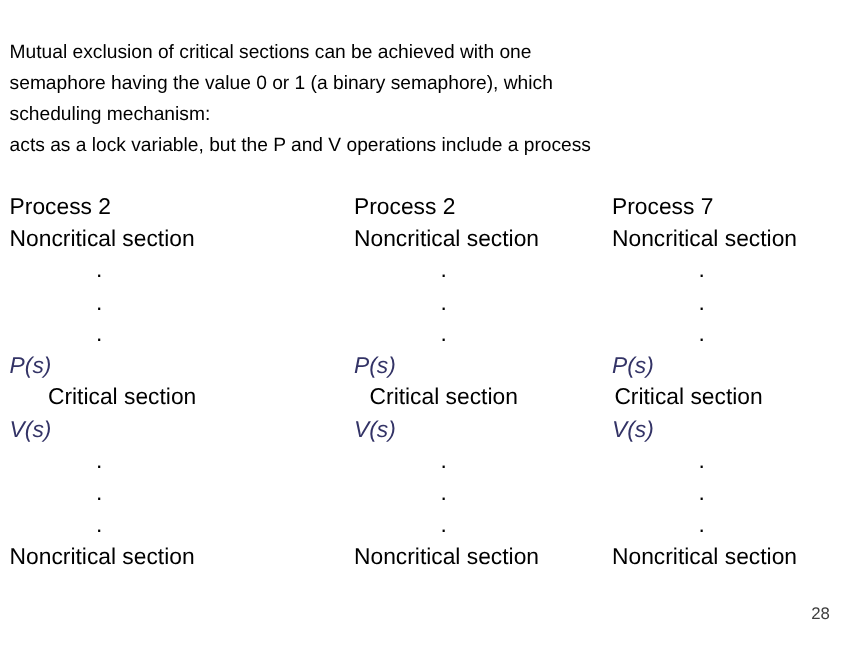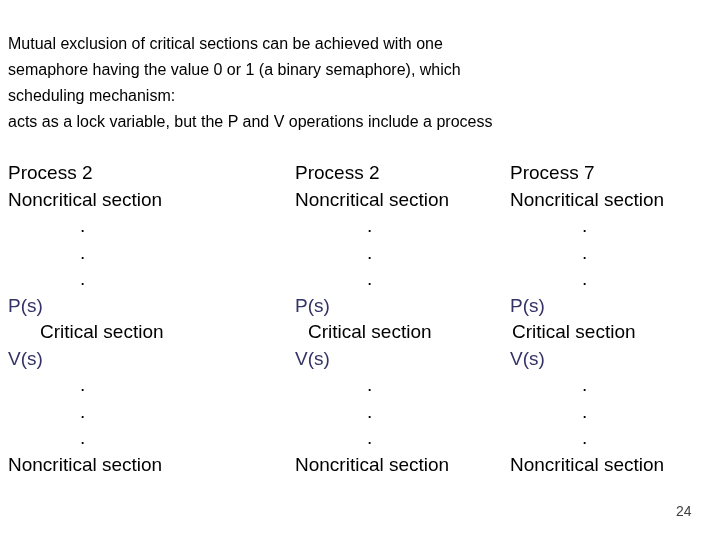--- a/index.html
+++ b/index.html
@@ -22,21 +22,21 @@
     position:absolute;left:8px;top:31px;
     font-size:16px;line-height:26px;
   }
   .intro .p-line{white-space:pre;height:26px;}
   .columns{position:absolute;left:0;top:160px;width:720px;font-size:19px;}
   .process-col{position:absolute;top:0;}
   .col-1{left:8px;width:285px;}
   .col-2{left:295px;width:213px;}
   .col-3{left:510px;width:205px;}
   .line{height:26.5px;line-height:26.5px;white-space:pre;}
-  .line-op{color:var(--op-color);}
+  .line-op{color:var(--op-color);font-style:italic;}
   .line-dot{padding-left:72px;}
   .col-1 .line-critical{padding-left:32px;}
   .col-2 .line-critical{padding-left:13px;}
   .col-3 .line-critical{padding-left:2px;}
   .page-number{
     position:absolute;left:676px;top:502px;
     font-size:14px;line-height:18px;
     color:var(--page-num-color);
   }
 </style>
@@ -90,15 +90,15 @@
         <div class="line line-op">P(s)</div>
         <div class="line line-critical">Critical section</div>
         <div class="line line-op">V(s)</div>
         <div class="line line-dot">.</div>
         <div class="line line-dot">.</div>
         <div class="line line-dot">.</div>
         <div class="line line-text">Noncritical section</div>
       </div>
     </div>
 
-  <div class="page-number">24</div>
+  <div class="page-number">28</div>
 
 </div>
 
 </body></html>

